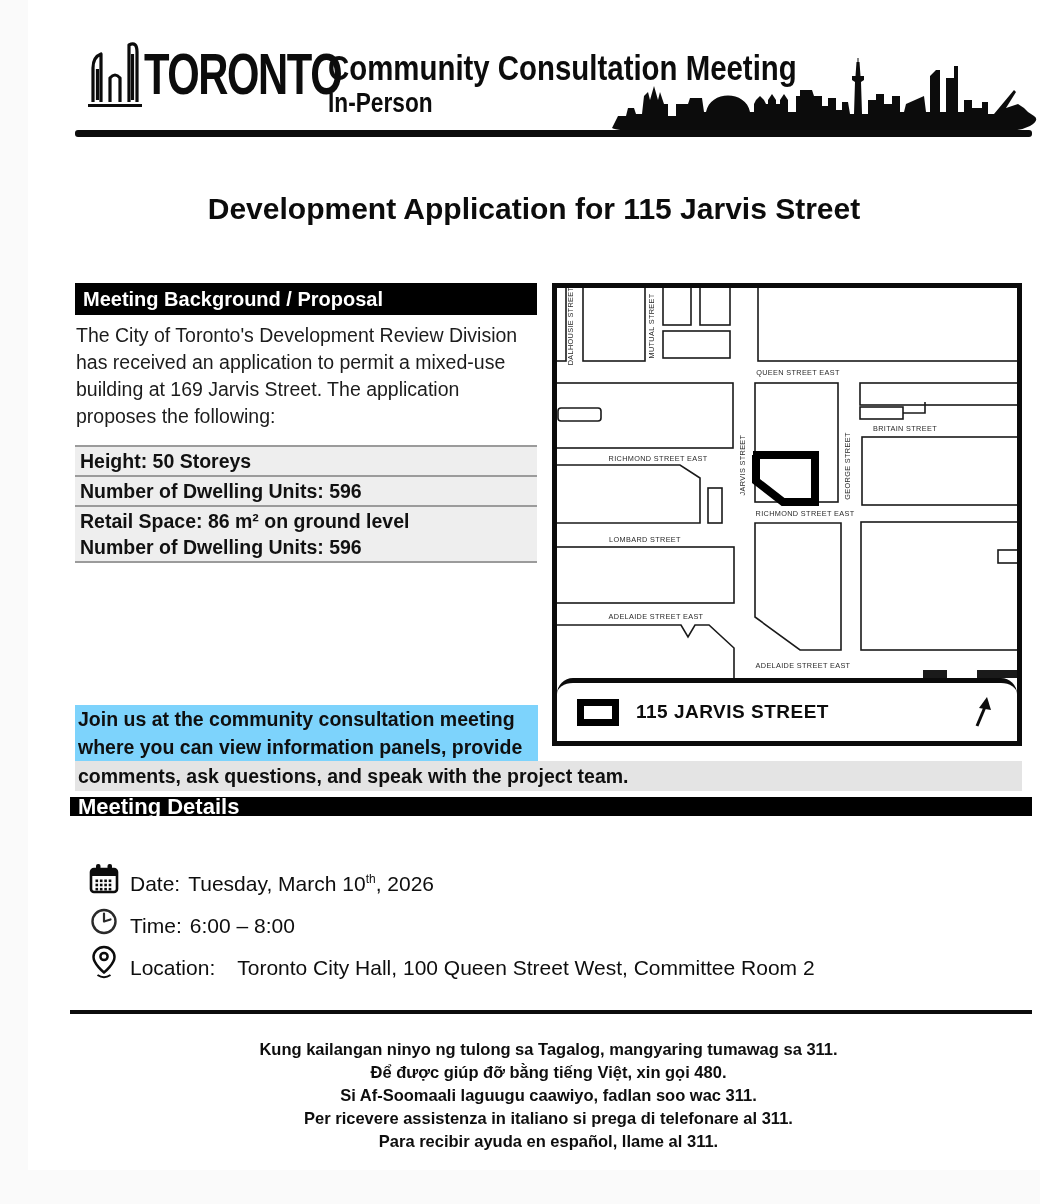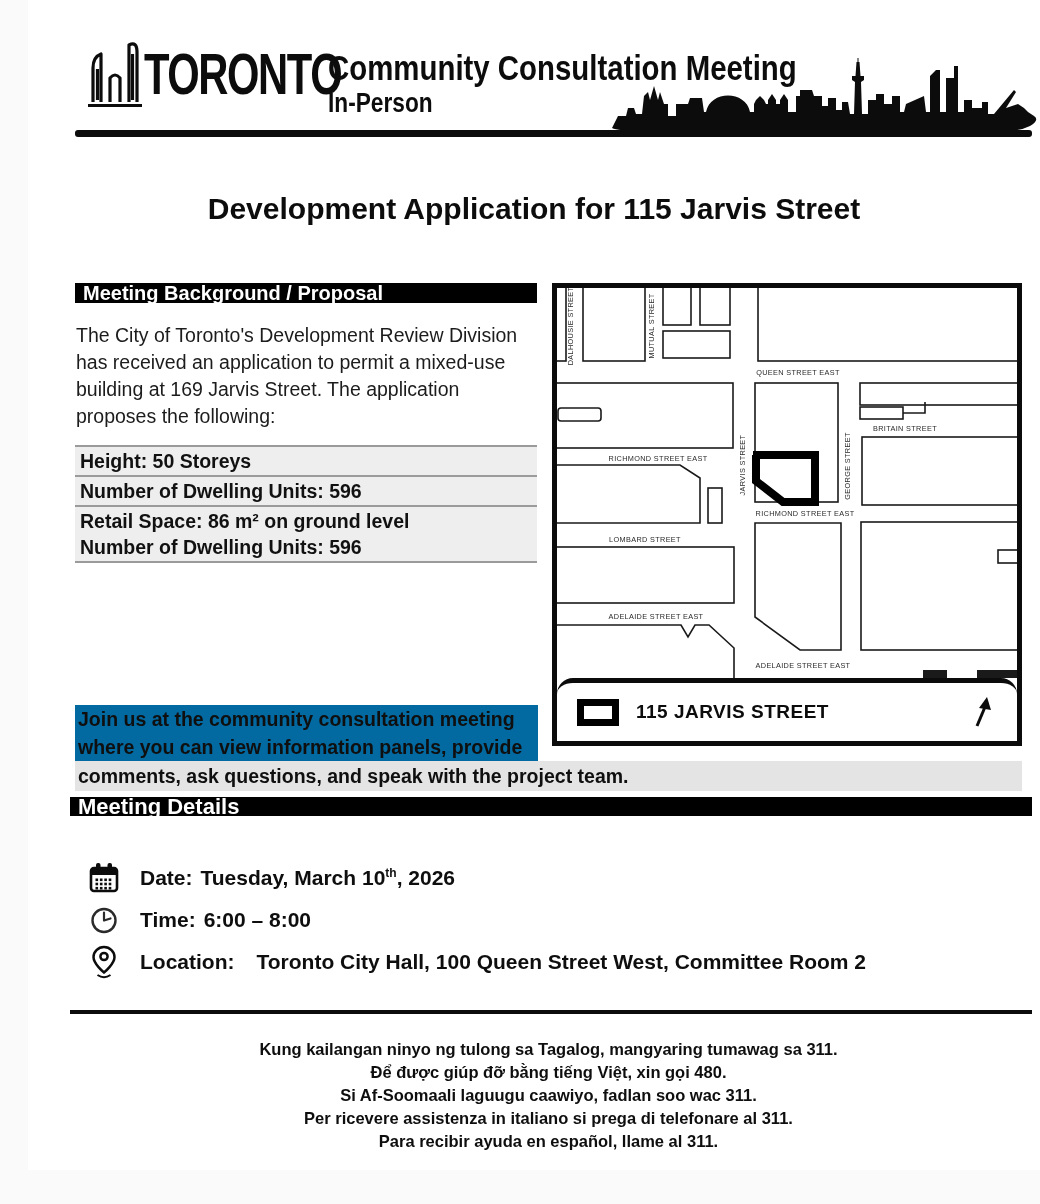--- a/index.html
+++ b/index.html
@@ -31,21 +31,21 @@
   
   .main-title{
     position:absolute;left:20px;top:192px;width:972px;text-align:center;
     font-size:30px;font-weight:bold;color:#0c0c0c;letter-spacing:0px;
   }
   
   .sec-bar{
     position:absolute;background:#000;color:#fff;font-weight:bold;
     display:flex;align-items:center;padding-left:8px;box-sizing:border-box;
   }
-  .bar-background{left:47px;top:283px;width:462px;height:20px;font-size:20px;}
+  .bar-background{left:47px;top:283px;width:462px;height:32px;font-size:20px;}
   .bar-details{left:42px;top:797px;width:962px;height:19px;font-size:22px;}
   .intro{
     position:absolute;left:48px;top:322px;width:464px;
     font-size:19.5px;line-height:27px;color:#1c1c1c;
   }
   .facts{position:absolute;left:47px;top:445px;width:462px;}
   .fact{
     background:#eeeeee;border-top:2px solid #9b9b9b;
     font-size:19.5px;font-weight:bold;line-height:26px;
     padding:1px 5px;white-space:pre-line;color:#111;
@@ -60,30 +60,30 @@
   .map-legend{
     position:absolute;left:0;bottom:0;width:100%;height:63px;border-top:5px solid #0b0b0b;
     box-sizing:border-box;display:flex;align-items:center;padding:0 20px;background:#fff;border-radius:16px;
   }
   .legend-swatch{width:42px;height:27px;border:7px solid #000;box-sizing:border-box;background:#fff;}
   .legend-label{margin-left:17px;font-size:19px;font-weight:bold;letter-spacing:.5px;color:#0c0c0c;}
   .north-arrow{margin-left:auto;}
   .st-label{font-size:7.3px;fill:#2a2a2a;letter-spacing:.35px;font-family:"Liberation Sans",sans-serif;}
   
   .invite-narrow{
-    position:absolute;left:47px;top:705px;width:463px;background:#0369a1;
+    position:absolute;left:47px;top:705px;width:463px;background:#7dd3fc;
     font-size:19.5px;font-weight:bold;line-height:27.5px;padding:1px 3px;box-sizing:border-box;color:#0f0f0f;
   }
   .invite-wide{
     position:absolute;left:47px;top:761px;width:947px;background:#e4e4e4;
     font-size:19.5px;font-weight:bold;line-height:28px;padding:1px 3px;box-sizing:border-box;color:#0f0f0f;
   }
   .detail-row{
-    position:absolute;left:60px;height:36px;display:flex;align-items:center;gap:20px;
-    font-size:21px;font-weight:bold;color:#0e0e0e;white-space:nowrap;
+    position:absolute;left:60px;height:36px;display:flex;align-items:flex-end;gap:10px;
+    font-size:21px;font-weight:normal;color:#0e0e0e;white-space:nowrap;
   }
   .detail-row .gap-sm{display:inline-block;width:8px;}
   .detail-row .gap-lg{display:inline-block;width:22px;}
   .detail-row sup{font-size:12px;}
   .row-date{top:860px;}
   .row-time{top:902px;}
   .row-location{top:944px;}
   .bottom-rule{position:absolute;left:42px;top:1010px;width:962px;height:4px;background:#0c0c0c;}
   
   .footer{

